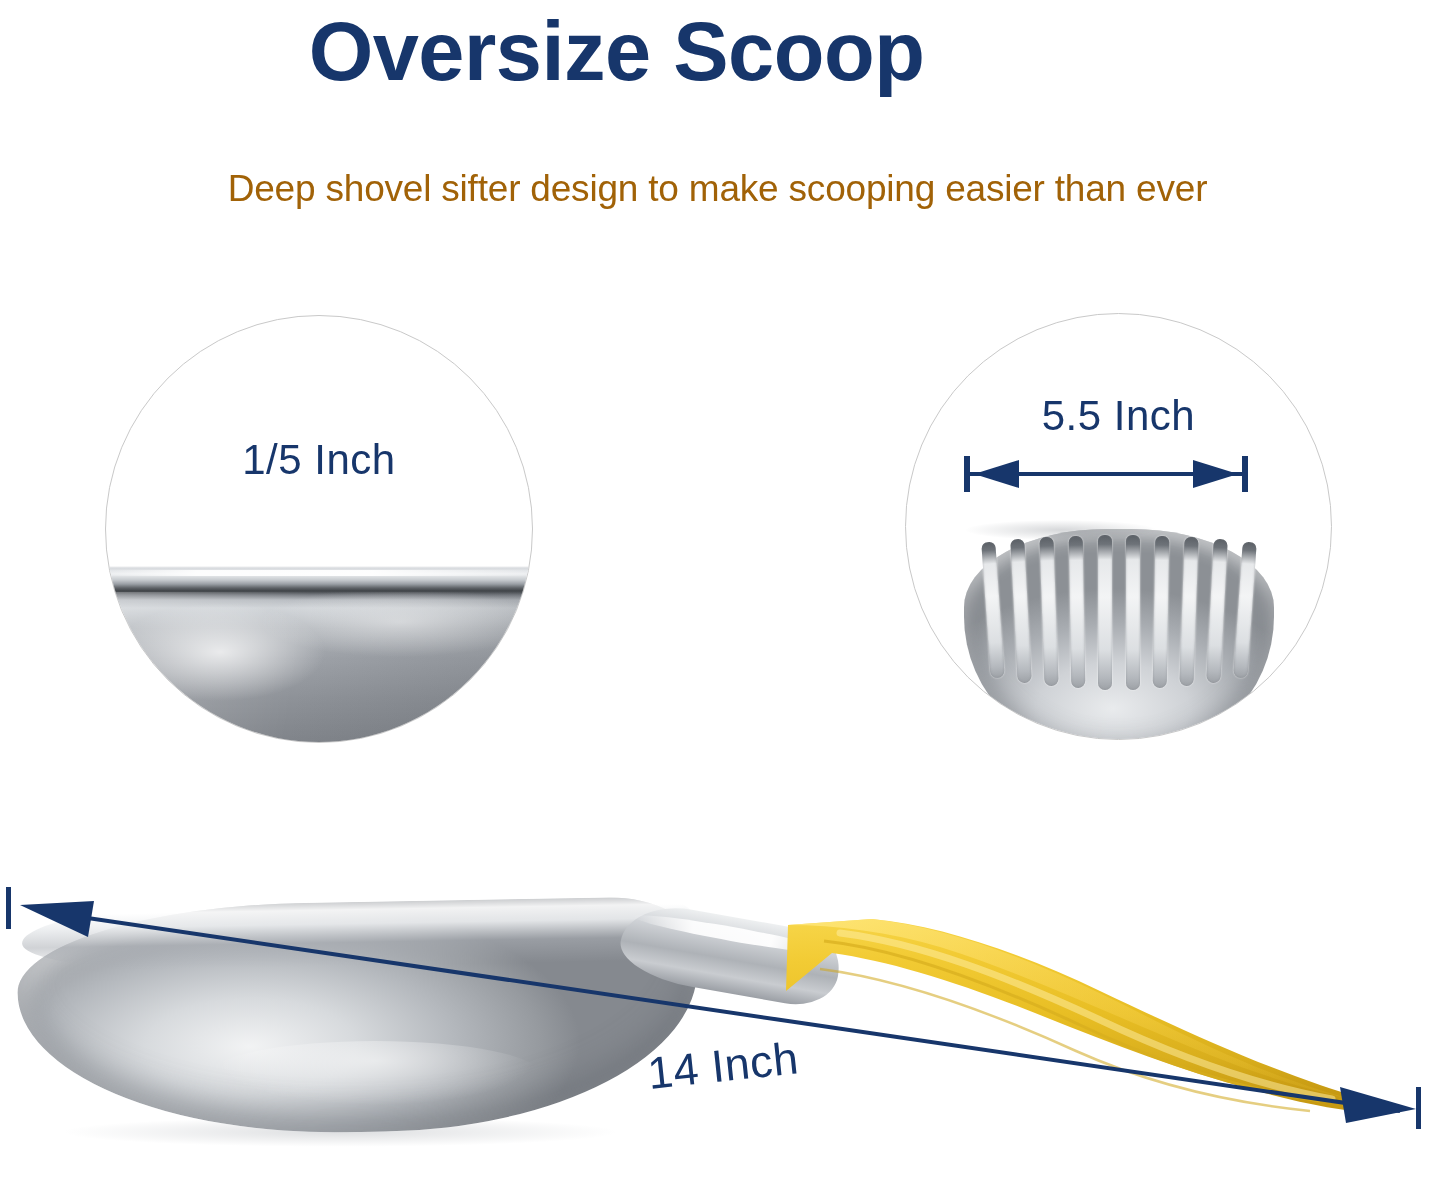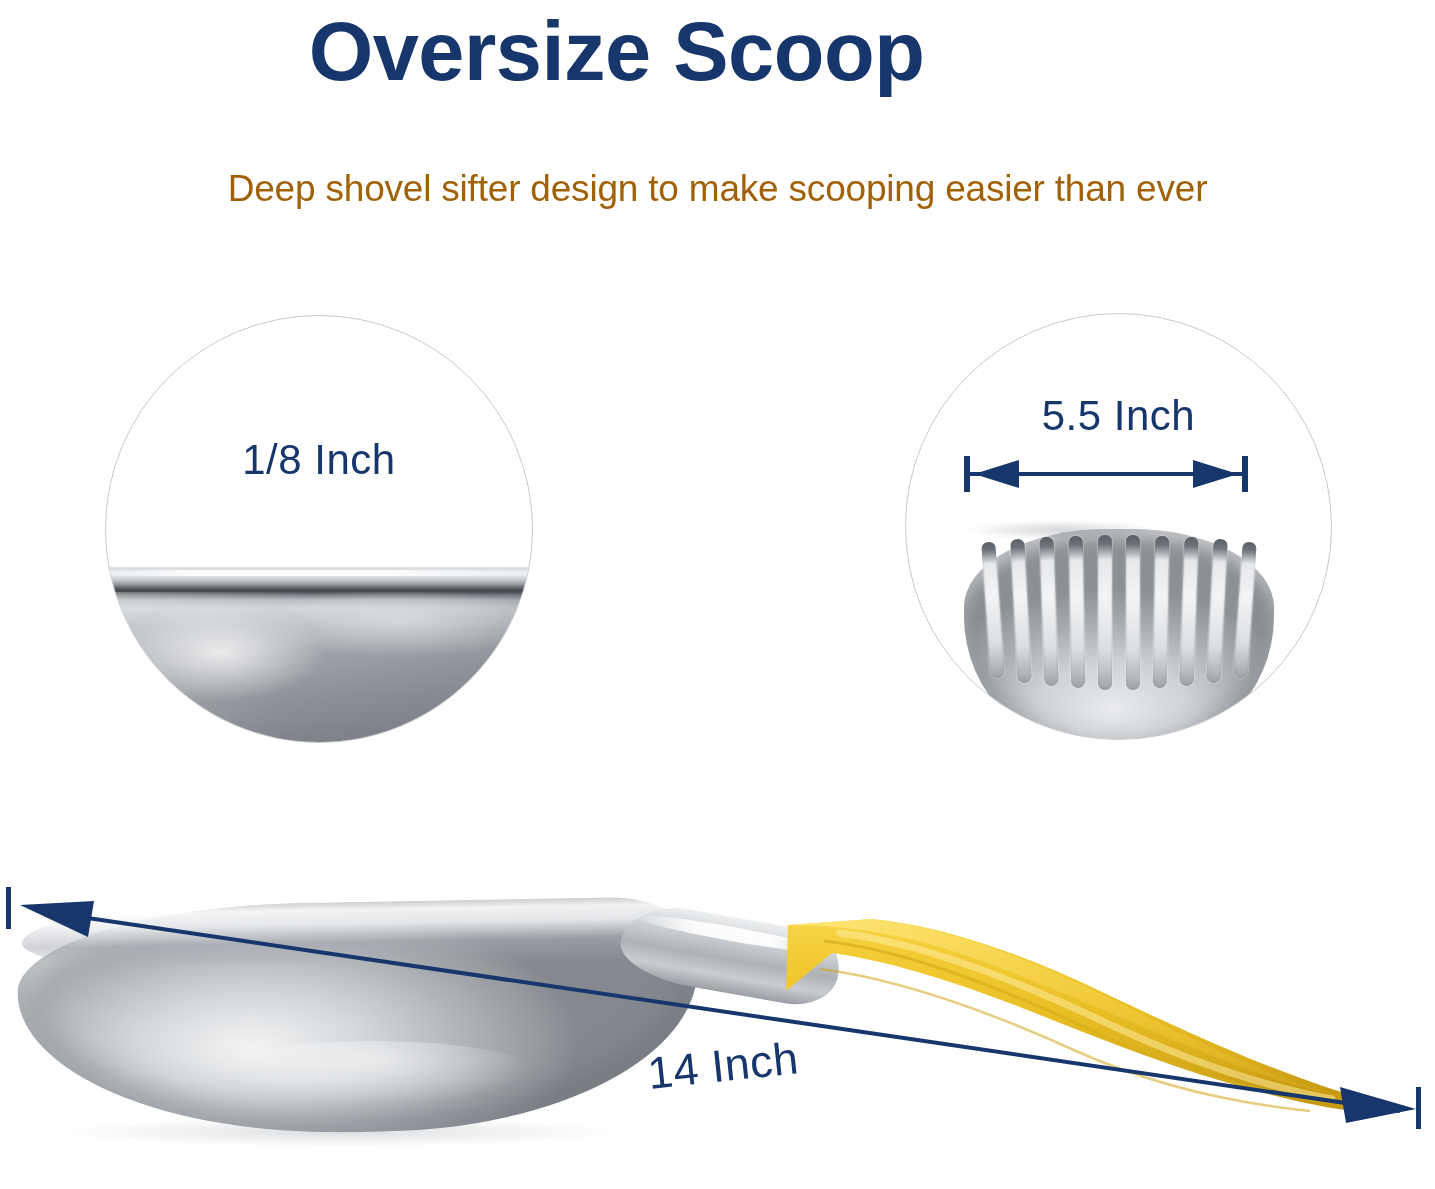--- a/index.html
+++ b/index.html
@@ -313,21 +313,21 @@
 <div id="page">
 
   <div id="title">Oversize Scoop</div>
 
   <div id="subtitle">Deep shovel sifter design to make scooping easier than ever</div>
 
   <div id="circle-left" class="detail-circle">
 
     <div id="steel-rim"></div>
 
-    <div id="label-thickness" class="circle-label">1/8 Inch</div>
+    <div id="label-thickness" class="circle-label">1/5 Inch</div>
 
   </div>
 
   <div id="circle-right" class="detail-circle">
 
     <div id="label-width" class="circle-label">5.5 Inch</div>
 
     <svg id="width-arrow" viewBox="0 0 290 44">
 
       <rect x="3" y="4" width="6" height="36" fill="#17366b"></rect>

